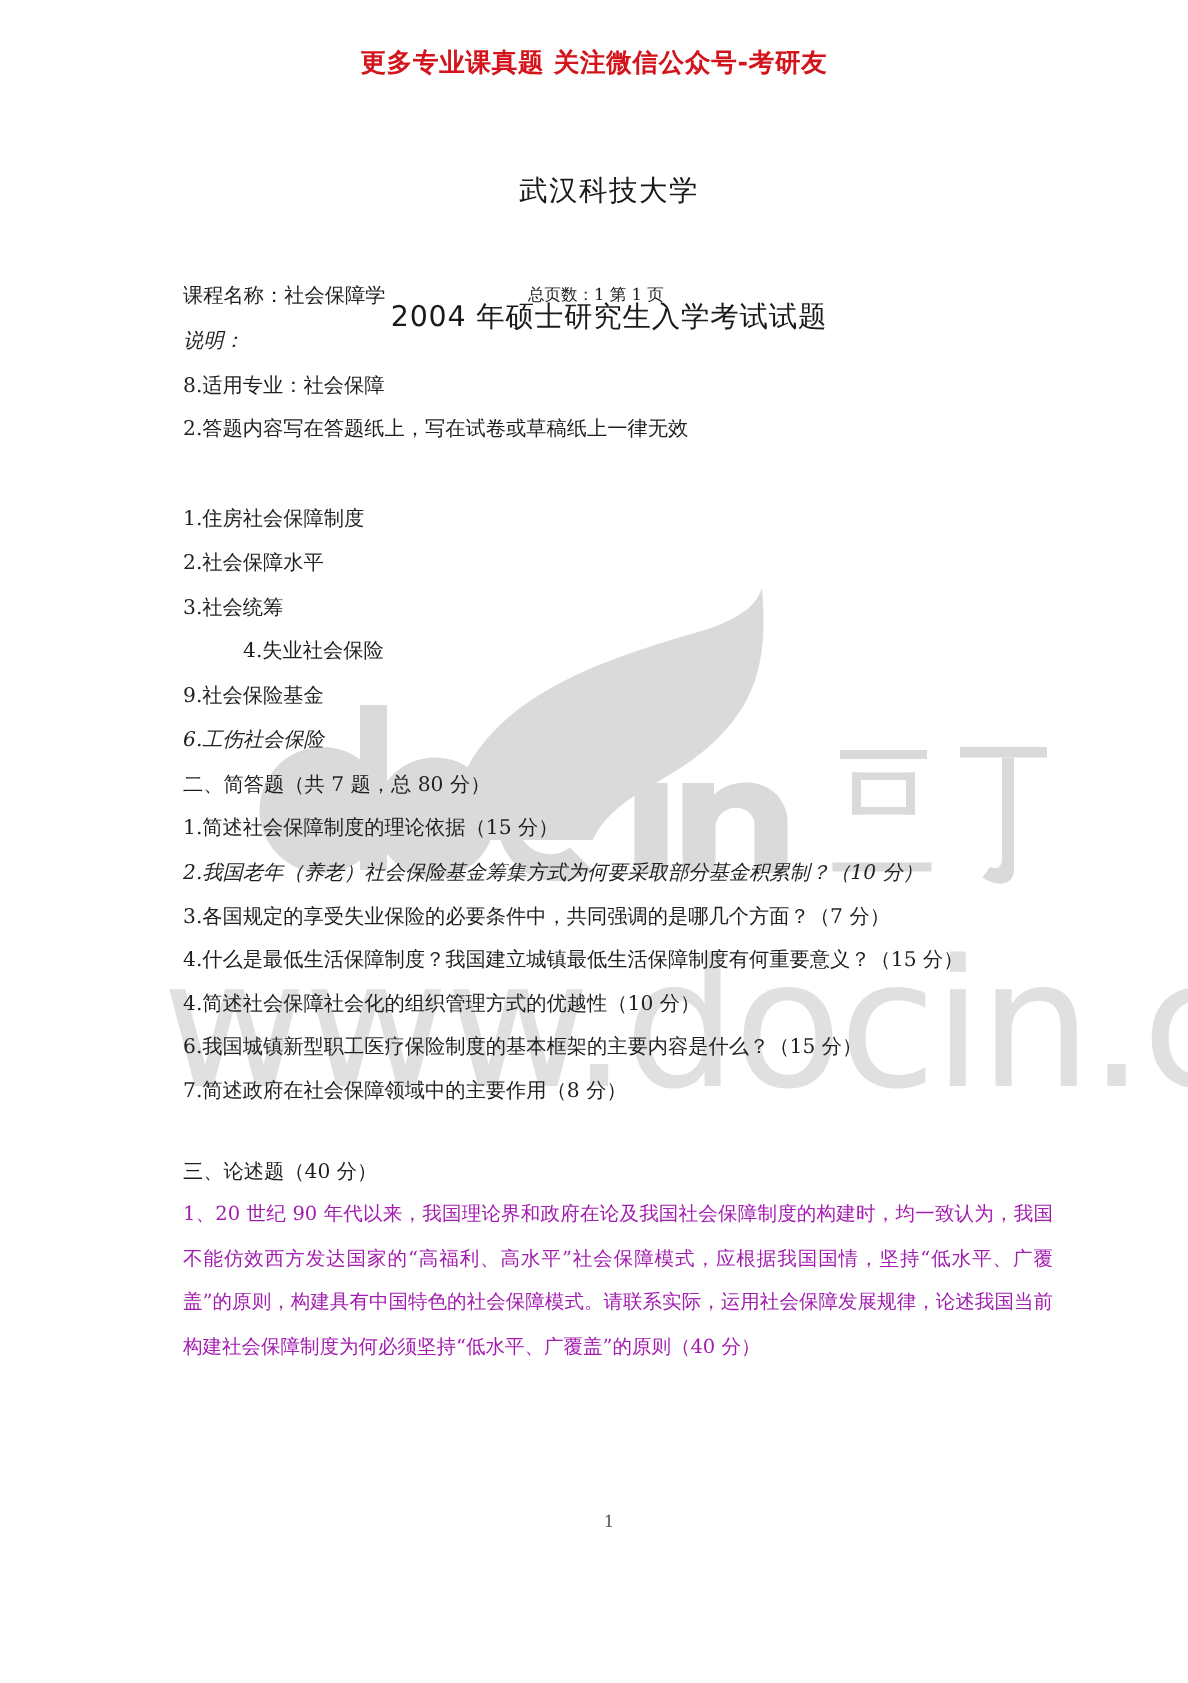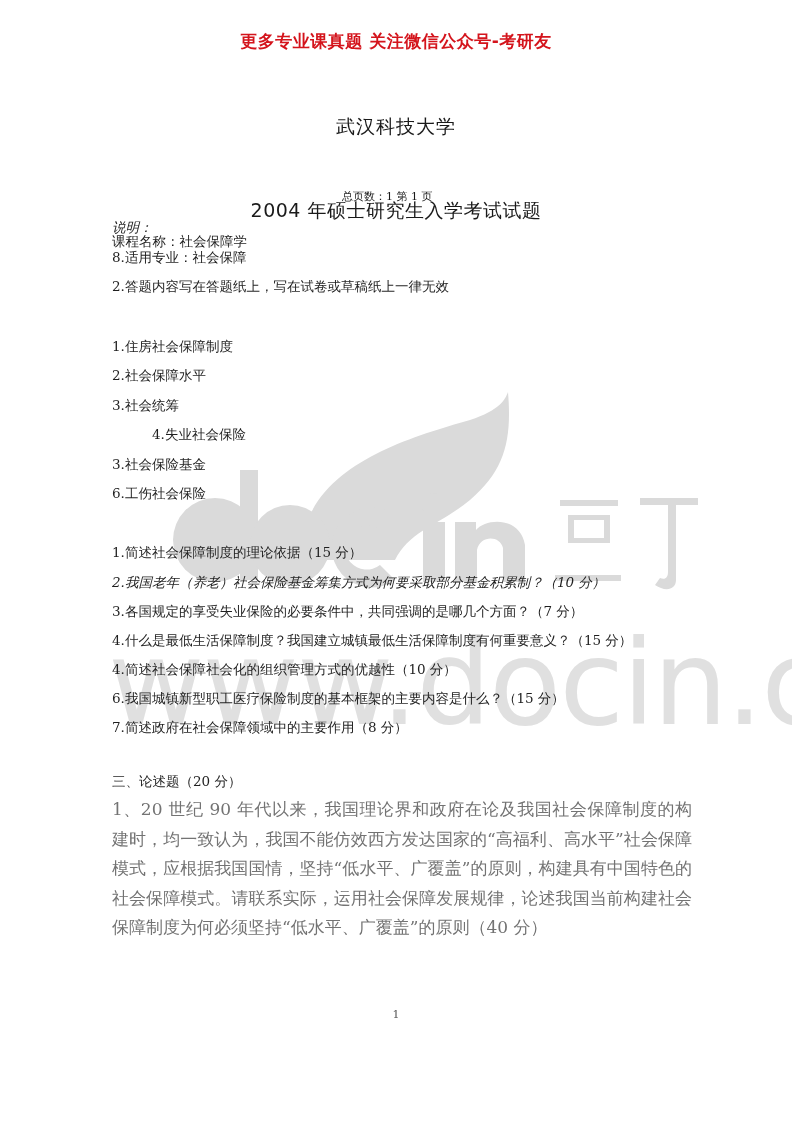--- a/index.html
+++ b/index.html
@@ -32,21 +32,21 @@
       position: absolute;
       left: 0;
       top: 0;
       width: 792px;
       height: 1122px;
       pointer-events: none;
       z-index: 0;
     }
     .doc {
       position: absolute;
-      left: 0;
+      left: 10px;
       top: 0;
       width: 636px;
       height: 1122px;
       z-index: 1;
       border-radius: 26px;
     }
     .title-1 {
       position: absolute;
       top: 114px;
       left: 0;
@@ -69,29 +69,29 @@
       margin-top: 44px;
     }
     .line {
       position: absolute;
       left: 112px;
       font-size: 13.5px;
       line-height: 18px;
       white-space: nowrap;
       color: #1f1f1f;
     }
-    .meta-course { top: 188px; margin-top: 44px; }
+    .meta-course { top: 188px; }
     .meta-pages { position: absolute; top: 188px; left: 342px; font-size: 11px; line-height: 18px; white-space: nowrap; }
     .para {
       position: absolute;
       left: 112px;
       width: 580px;
-      font-size: 17px;
+      font-size: 13px;
       line-height: 29.6px;
-      color: #737373;
+      color: #a21caf;
       text-align: justify;
       text-align-last: left;
     }
     .page-number {
       position: absolute;
       top: 1008px;
       left: 0;
       width: 792px;
       text-align: center;
       font-size: 11px;
@@ -142,28 +142,29 @@
   <div class="meta-pages">总页数：1 第 1 页</div>
 
   <div class="line" style="top:218px;font-style:italic;">说明：</div>
   <div class="line" style="top:248px;">8.适用专业：社会保障</div>
   <div class="line" style="top:277px;">2.答题内容写在答题纸上，写在试卷或草稿纸上一律无效</div>
 
   <div class="line" style="top:337px;">1.住房社会保障制度</div>
   <div class="line" style="top:366px;">2.社会保障水平</div>
   <div class="line" style="top:396px;">3.社会统筹</div>
   <div class="line" style="top:425px;margin-left:40px;">4.失业社会保险</div>
-  <div class="line" style="top:455px;">3.社会保险基金</div>
-  <div class="line" style="top:484px;">6.工伤社会保险</div>
+  <div class="line" style="top:455px;">9.社会保险基金</div>
+  <div class="line" style="top:484px;font-style:italic;">6.工伤社会保险</div>
 
+  <div class="line" style="top:514px;">二、简答题（共 7 题，总 80 分）</div>
   <div class="line" style="top:543px;">1.简述社会保障制度的理论依据（15 分）</div>
   <div class="line" style="top:573px;font-style:italic;">2.我国老年（养老）社会保险基金筹集方式为何要采取部分基金积累制？（10 分）</div>
   <div class="line" style="top:602px;">3.各国规定的享受失业保险的必要条件中，共同强调的是哪几个方面？（7 分）</div>
   <div class="line" style="top:631px;">4.什么是最低生活保障制度？我国建立城镇最低生活保障制度有何重要意义？（15 分）</div>
   <div class="line" style="top:660px;">4.简述社会保障社会化的组织管理方式的优越性（10 分）</div>
   <div class="line" style="top:689px;">6.我国城镇新型职工医疗保险制度的基本框架的主要内容是什么？（15 分）</div>
   <div class="line" style="top:718px;">7.简述政府在社会保障领域中的主要作用（8 分）</div>
 
-  <div class="line" style="top:772px;">三、论述题（20 分）</div>
+  <div class="line" style="top:772px;">三、论述题（40 分）</div>
   <div class="para" style="top:795px;">1、20 世纪 90 年代以来，我国理论界和政府在论及我国社会保障制度的构建时，均一致认为，我国不能仿效西方发达国家的“高福利、高水平”社会保障模式，应根据我国国情，坚持“低水平、广覆盖”的原则，构建具有中国特色的社会保障模式。请联系实际，运用社会保障发展规律，论述我国当前构建社会保障制度为何必须坚持“低水平、广覆盖”的原则（40 分）</div>
 
   <div class="page-number">1</div>
 </div>
 
 </body></html>

